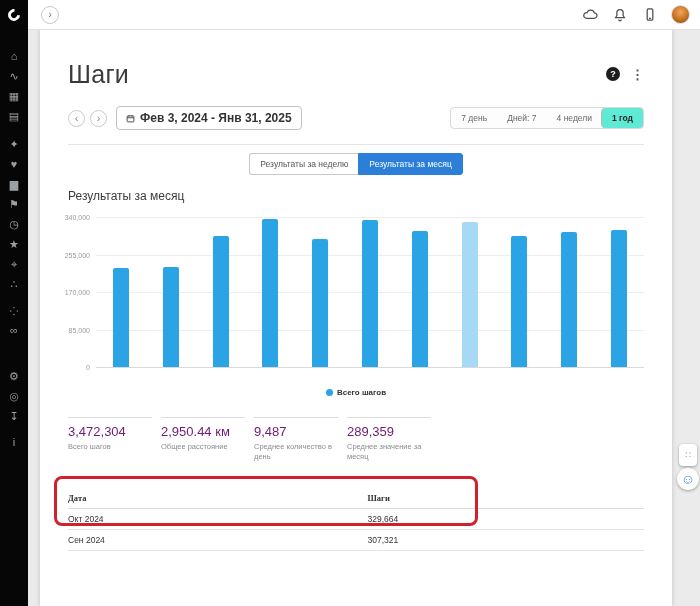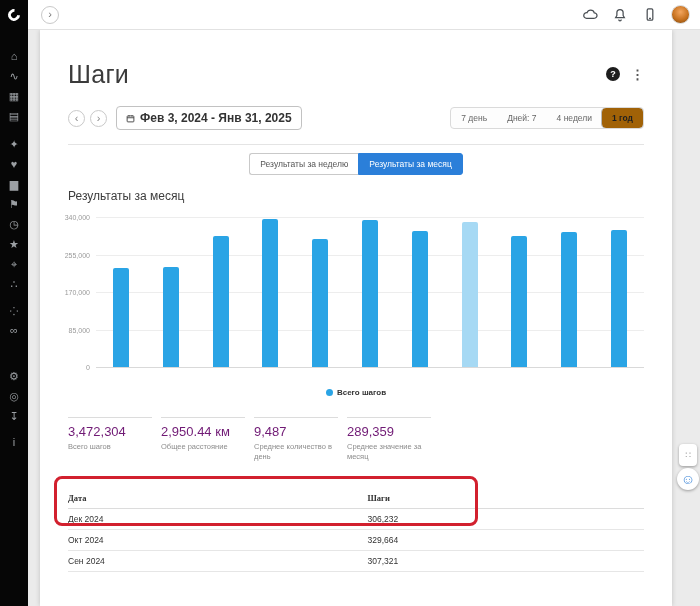--- a/index.html
+++ b/index.html
@@ -31,21 +31,21 @@
   .page-title { font-size:25px; font-weight:300; color:#3b3b3b; letter-spacing:.3px; }
   .header-actions { margin-left:auto; display:flex; align-items:center; gap:11px; }
   .help-btn { width:14px; height:14px; border-radius:50%; background:#1d1d1d; color:#fff; font-size:9px; font-weight:700; display:flex; align-items:center; justify-content:center; cursor:pointer; }
   .kebab { color:#555; font-size:13px; font-weight:700; cursor:pointer; line-height:1; }
   
   .controls { display:flex; align-items:center; margin-top:16px; height:24px; }
   .nav-btn { width:17px; height:17px; border-radius:50%; border:1px solid #c9c9c9; background:#fff; color:#8a8a8a; font-size:11px; line-height:1; display:flex; align-items:center; justify-content:center; margin-right:5px; cursor:pointer; }
   .date-pill { display:flex; align-items:center; gap:5px; border:1px solid #c2c2c2; border-radius:4px; padding:4px 9px; font-size:12px; font-weight:700; color:#333; margin-left:4px; cursor:pointer; background:#fff; }
   .range-group { margin-left:auto; display:flex; align-items:stretch; border:1px solid #dadada; border-radius:4px; background:#fdfdfd; overflow:hidden; }
   .range-item { padding:5px 10px; font-size:8.5px; color:#666; border:none; background:transparent; cursor:pointer; font-family:inherit; }
-  .range-item.selected { font-weight:700; color:#1f1f1f; background:#a16207; outline:1px solid #b9b9b9; border-radius:4px; }
+  .range-item.selected { font-weight:700; color:#1f1f1f; background:#5eead4; outline:1px solid #b9b9b9; border-radius:4px; }
   .divider { border-top:1px solid #e4e4e4; margin-top:14px; }
   
   .tabs { display:flex; justify-content:center; margin-top:8px; }
   .tab { font-size:8.5px; padding:5px 10px; border:1px solid #c9c9c9; color:#555; background:#fff; cursor:pointer; font-family:inherit; }
   .tab:first-child { border-radius:3px 0 0 3px; border-right:none; }
   .tab:last-child { border-radius:0 3px 3px 0; }
   .tab.active { color:#fff; }
   .section-title { font-size:12px; color:#3c3c3c; margin-top:14px; }
   
   .chart { position:relative; height:172px; margin-top:8px; margin-left:-14px; margin-right:-4px; }
@@ -258,24 +258,20 @@
           </div>
         </div>
 
       <div class="table">
         <div class="trow header">
           <div class="tcell date">Дата</div>
           <div class="tcell steps">Шаги</div>
         </div>
         <div>
             <div class="trow">
-              <div class="tcell date">Дек 2024</div>
-              <div class="tcell steps">306,232</div>
-            </div>
-            <div class="trow">
               <div class="tcell date">Окт 2024</div>
               <div class="tcell steps">329,664</div>
             </div>
             <div class="trow">
               <div class="tcell date">Сен 2024</div>
               <div class="tcell steps">307,321</div>
             </div>
           </div>
       </div>
 

